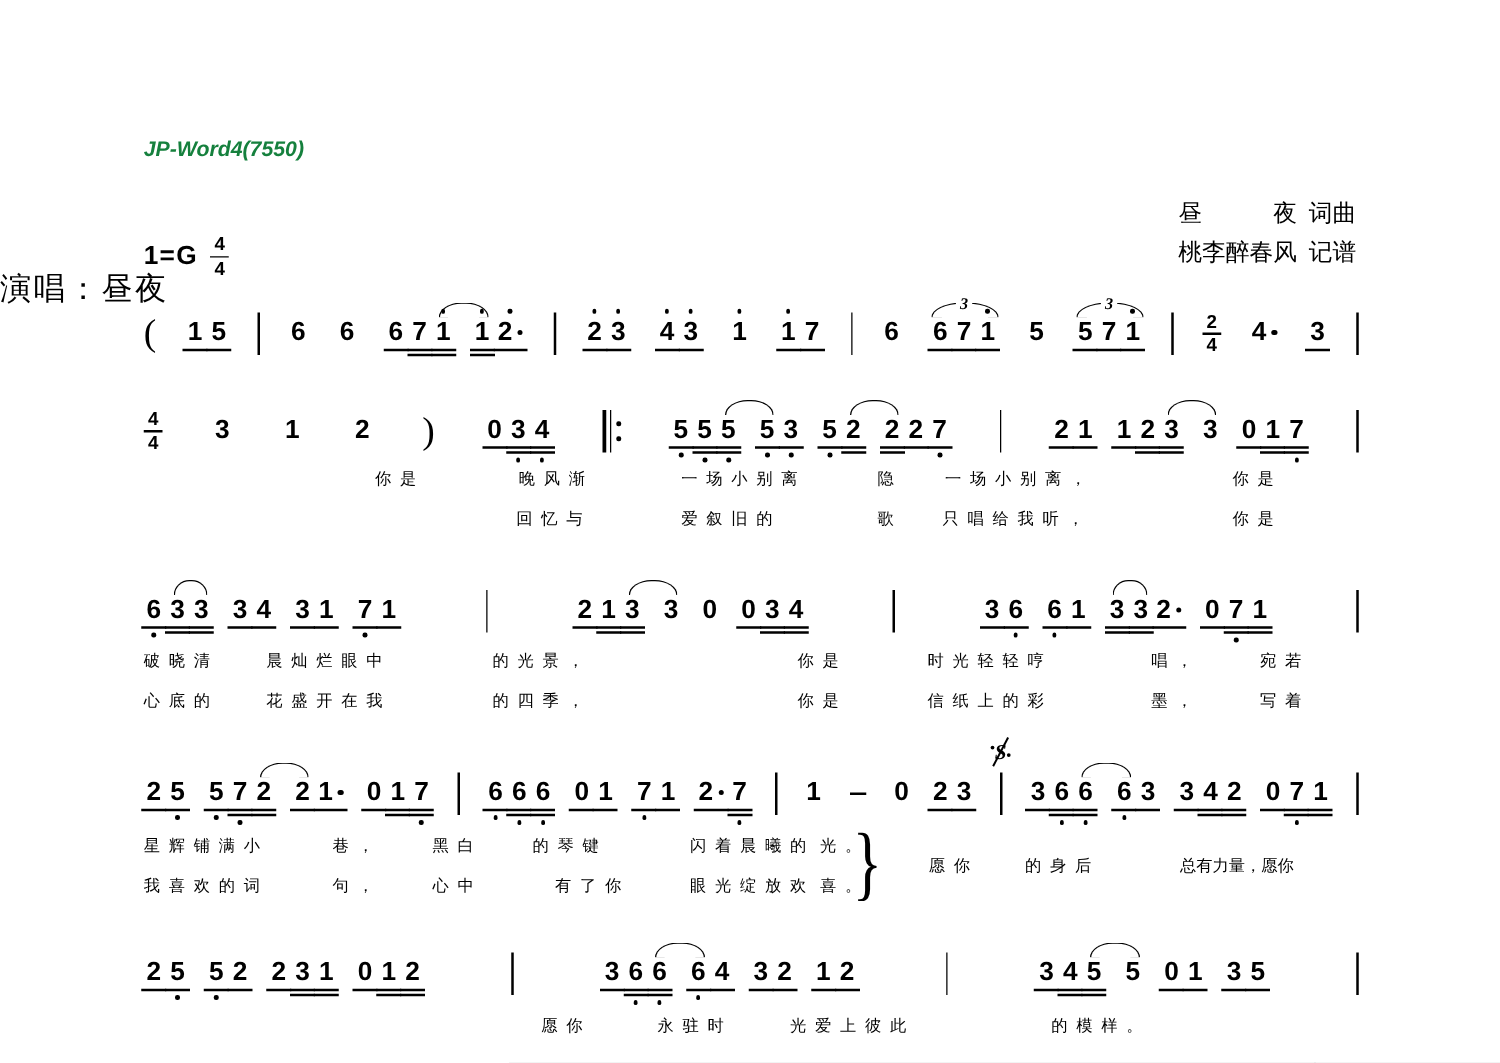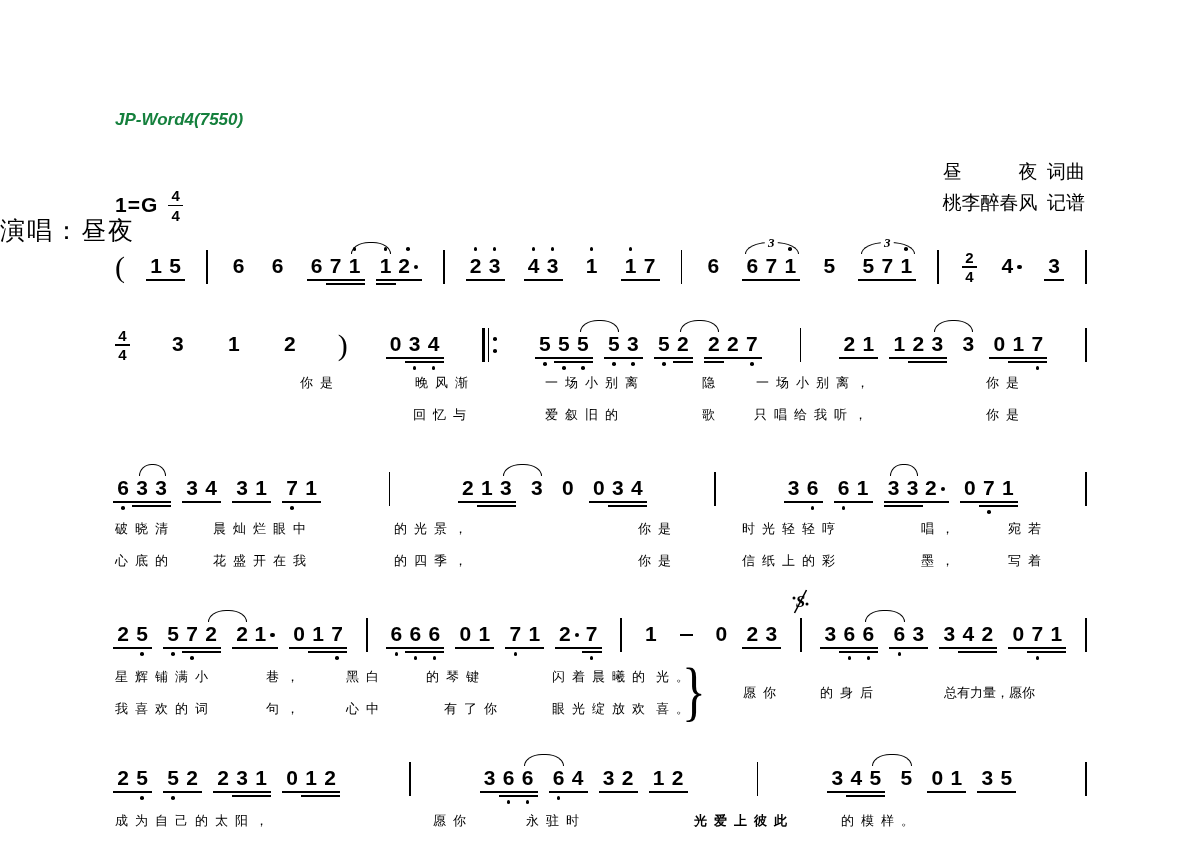--- a/index.html
+++ b/index.html
@@ -364,20 +364,19 @@
     <span class="lyric" style="left: 656px; top: 666px;">光。</span>
     <span class="lyric" style="left: 115px; top: 698px;">我喜欢的词</span>
     <span class="lyric" style="left: 266px; top: 698px;">句，</span>
     <span class="lyric" style="left: 346px; top: 698px;">心中</span>
     <span class="lyric" style="left: 444px; top: 698px;">有了你</span>
     <span class="lyric" style="left: 552px; top: 698px;">眼光绽放欢</span>
     <span class="lyric" style="left: 656px; top: 698px;">喜。</span>
     <span class="lyric" style="left: 743px; top: 682px;">愿你</span>
     <span class="lyric" style="left: 820px; top: 682px;">的身后</span>
     <span class="lyric" style="left: 944px; top: 682px; letter-spacing: 0px;">总有力量，愿你</span>
-    <span class="lyric" style="left: 115px; top: 810px;">成为自己的太阳，</span>
     <span class="lyric" style="left: 433px; top: 810px;">愿你</span>
     <span class="lyric" style="left: 526px; top: 810px;">永驻时</span>
-    <span class="lyric" style="left: 694px; top: 810px; font-weight: bold;">光爱上彼此</span>
+    <span class="lyric" style="left: 632px; top: 810px;">光爱上彼此</span>
     <span class="lyric" style="left: 841px; top: 810px;">的模样。</span>
     <span class="lyric" style="left: 1006px; top: 846px; text-align: center;">你眼中</span>
     <div class="brace" style="left: 678px; top: 658px;">}</div>
   </div>
 
 </body></html>

